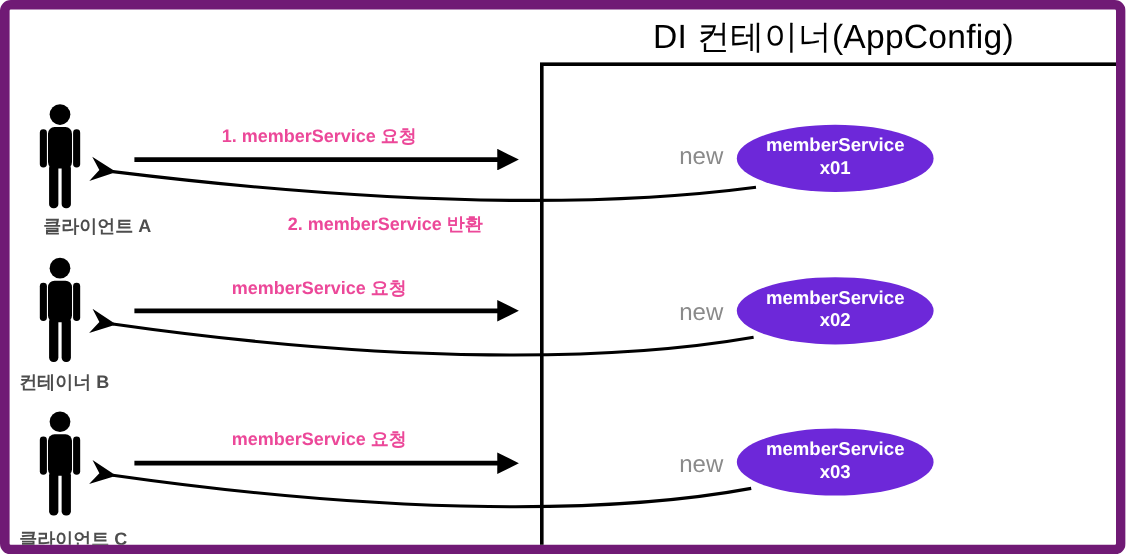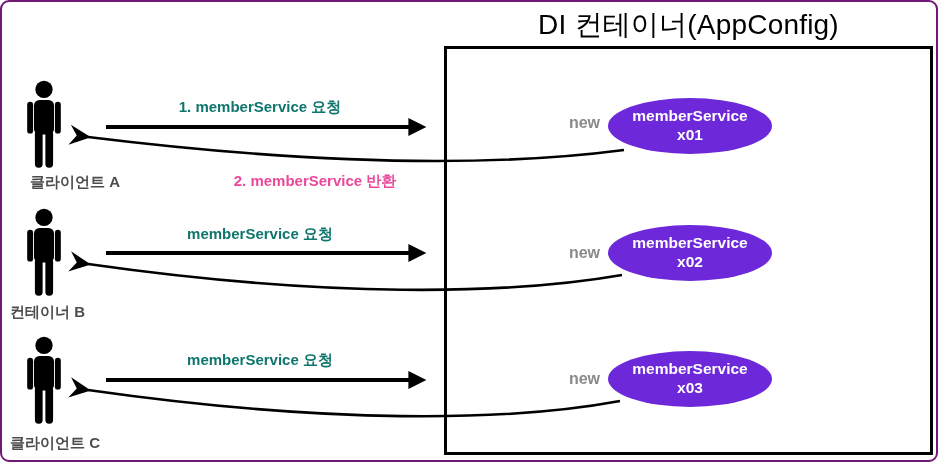--- a/index.html
+++ b/index.html
@@ -1,20 +1,20 @@
 <!DOCTYPE html>
 <html><head>
 <meta charset="utf-8">
 <style>
   html,body{margin:0;padding:0;background:#ffffff;}
   .canvas{
     position:relative;
     width:938px;height:462px;
     background:#ffffff;
-    border:2px solid #701a75;
+    border:8px solid #701a75;
     border-radius:9px;
     box-sizing:border-box;
     overflow:hidden;
     font-family:"Liberation Sans", sans-serif;
   }
   .abs{position:absolute;}
   .diagram-title{
     left:442px;top:4px;width:489px;
     text-align:center;
     font-size:28px;font-weight:400;color:#000;
@@ -29,31 +29,31 @@
   .person{left:22px;width:40px;height:94px;}
   .person svg{width:100%;height:100%;}
   .person-a{top:75px;} .person-b{top:203px;} .person-c{top:331px;}
   .client-label{
     left:8px;width:130px;
     font-size:15px;font-weight:bold;color:#4d4d4d;
   }
   .client-label-a{top:171px;text-align:center;} .client-label-b{top:301px;} .client-label-c{top:432px;}
   .request-label{
     left:104px;width:308px;text-align:center;
-    font-size:15px;font-weight:bold;color:#0f766e;
+    font-size:15px;font-weight:bold;color:#ec4899;
   }
   .request-label-a{top:96px;} .request-label-b{top:223px;} .request-label-c{top:349px;}
   .return-label{
     left:163px;width:300px;text-align:center;
     font-size:15px;font-weight:bold;color:#ec4899;
     top:170px;
   }
   .new-label{
-    left:558px;width:40px;text-align:right;
-    font-size:16px;font-weight:bold;color:#8a8a8a;
+    left:558px;width:40px;text-align:left;
+    font-size:20px;font-weight:normal;color:#8a8a8a;
   }
   .new-label-a{top:112px;} .new-label-b{top:242px;} .new-label-c{top:368px;}
   .service-ellipse{
     left:606px;width:164px;height:56px;
     background:#6d28d9;
     border-radius:50%;
     display:flex;flex-direction:column;align-items:center;justify-content:center;
     color:#ffffff;font-size:15.5px;font-weight:bold;line-height:1.2;
     text-align:center;
   }

